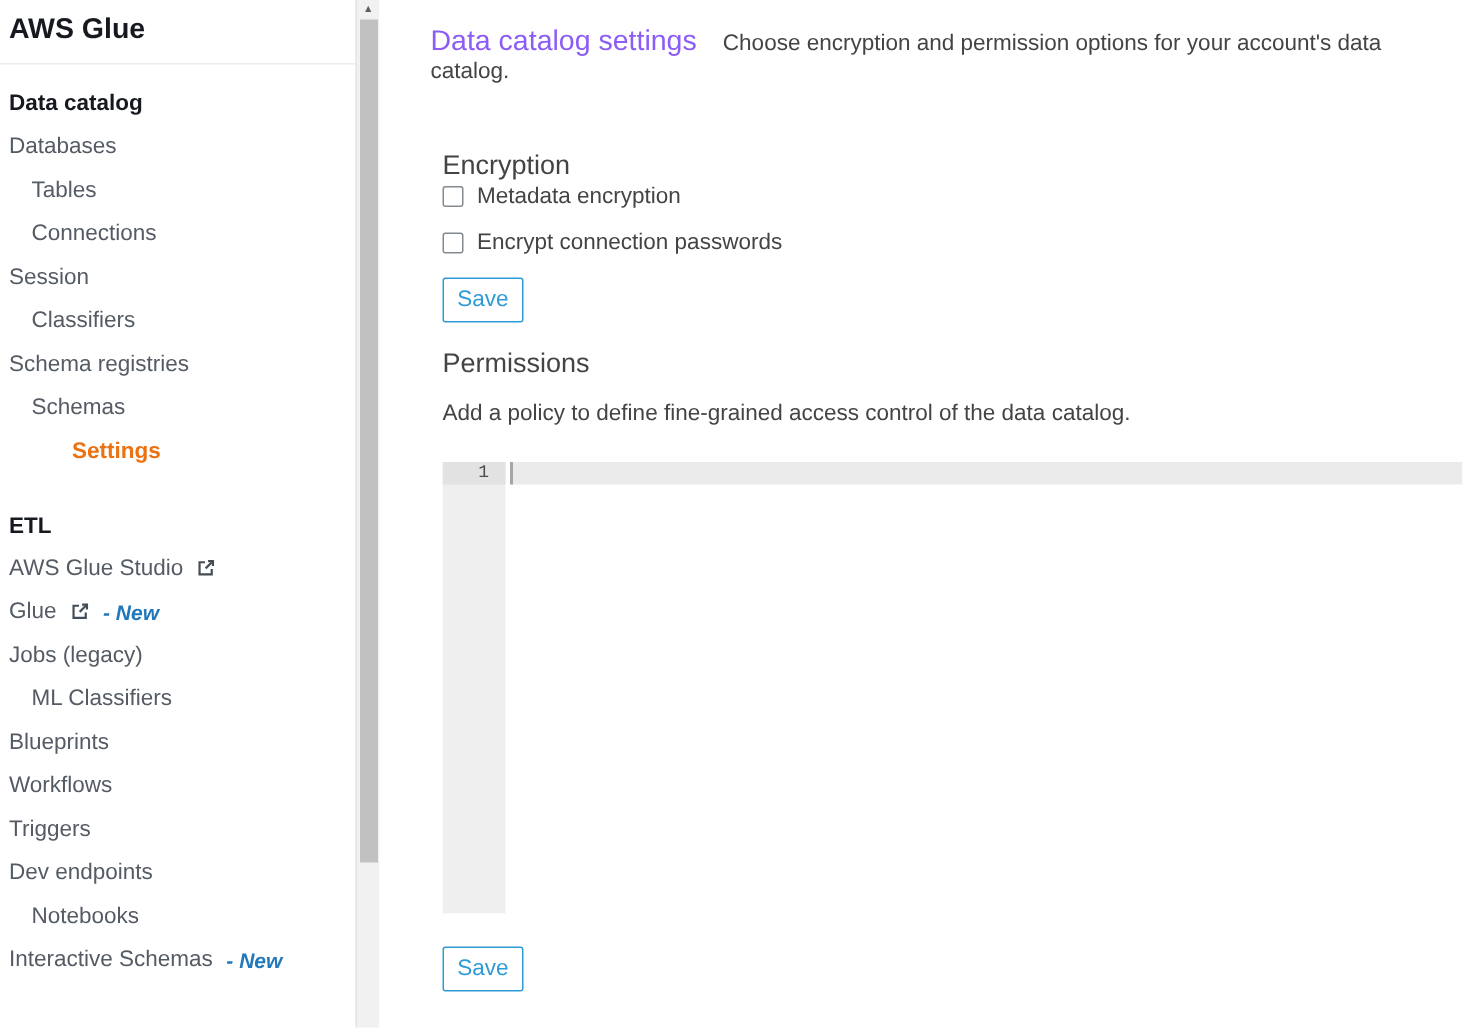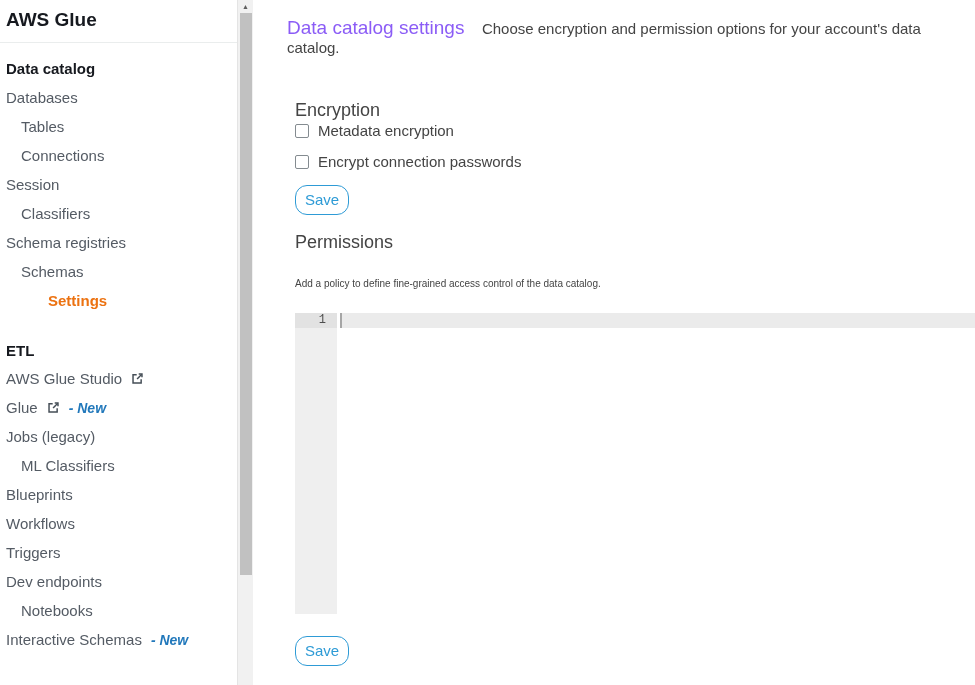--- a/index.html
+++ b/index.html
@@ -137,33 +137,33 @@
     margin-left: 9px;
     font-size: 15px;
     color: #444444;
   }
   .save-btn {
     display: block;
     margin-top: 15px;
     width: 54px; height: 30px;
     background: #ffffff;
     border: 1px solid #2e9bd6;
-    border-radius: 12px;
+    border-radius: 2px;
     color: #2e9bd6;
     font-size: 15px;
     font-family: "Liberation Sans", "DejaVu Sans", sans-serif;
     cursor: pointer;
     text-align: center;
     line-height: 28px;
     padding: 0;
   }
   .permissions-heading { margin-top: 17px; }
   .permissions-desc {
-    margin-top: 26px;
-    font-size: 10px;
+    margin-top: 15px;
+    font-size: 15px;
     color: #444444;
   }
   .editor {
     position: relative;
     margin-top: 24px;
     height: 301px;
     background: #ffffff;
     cursor: text;
     overflow: hidden;
   }

